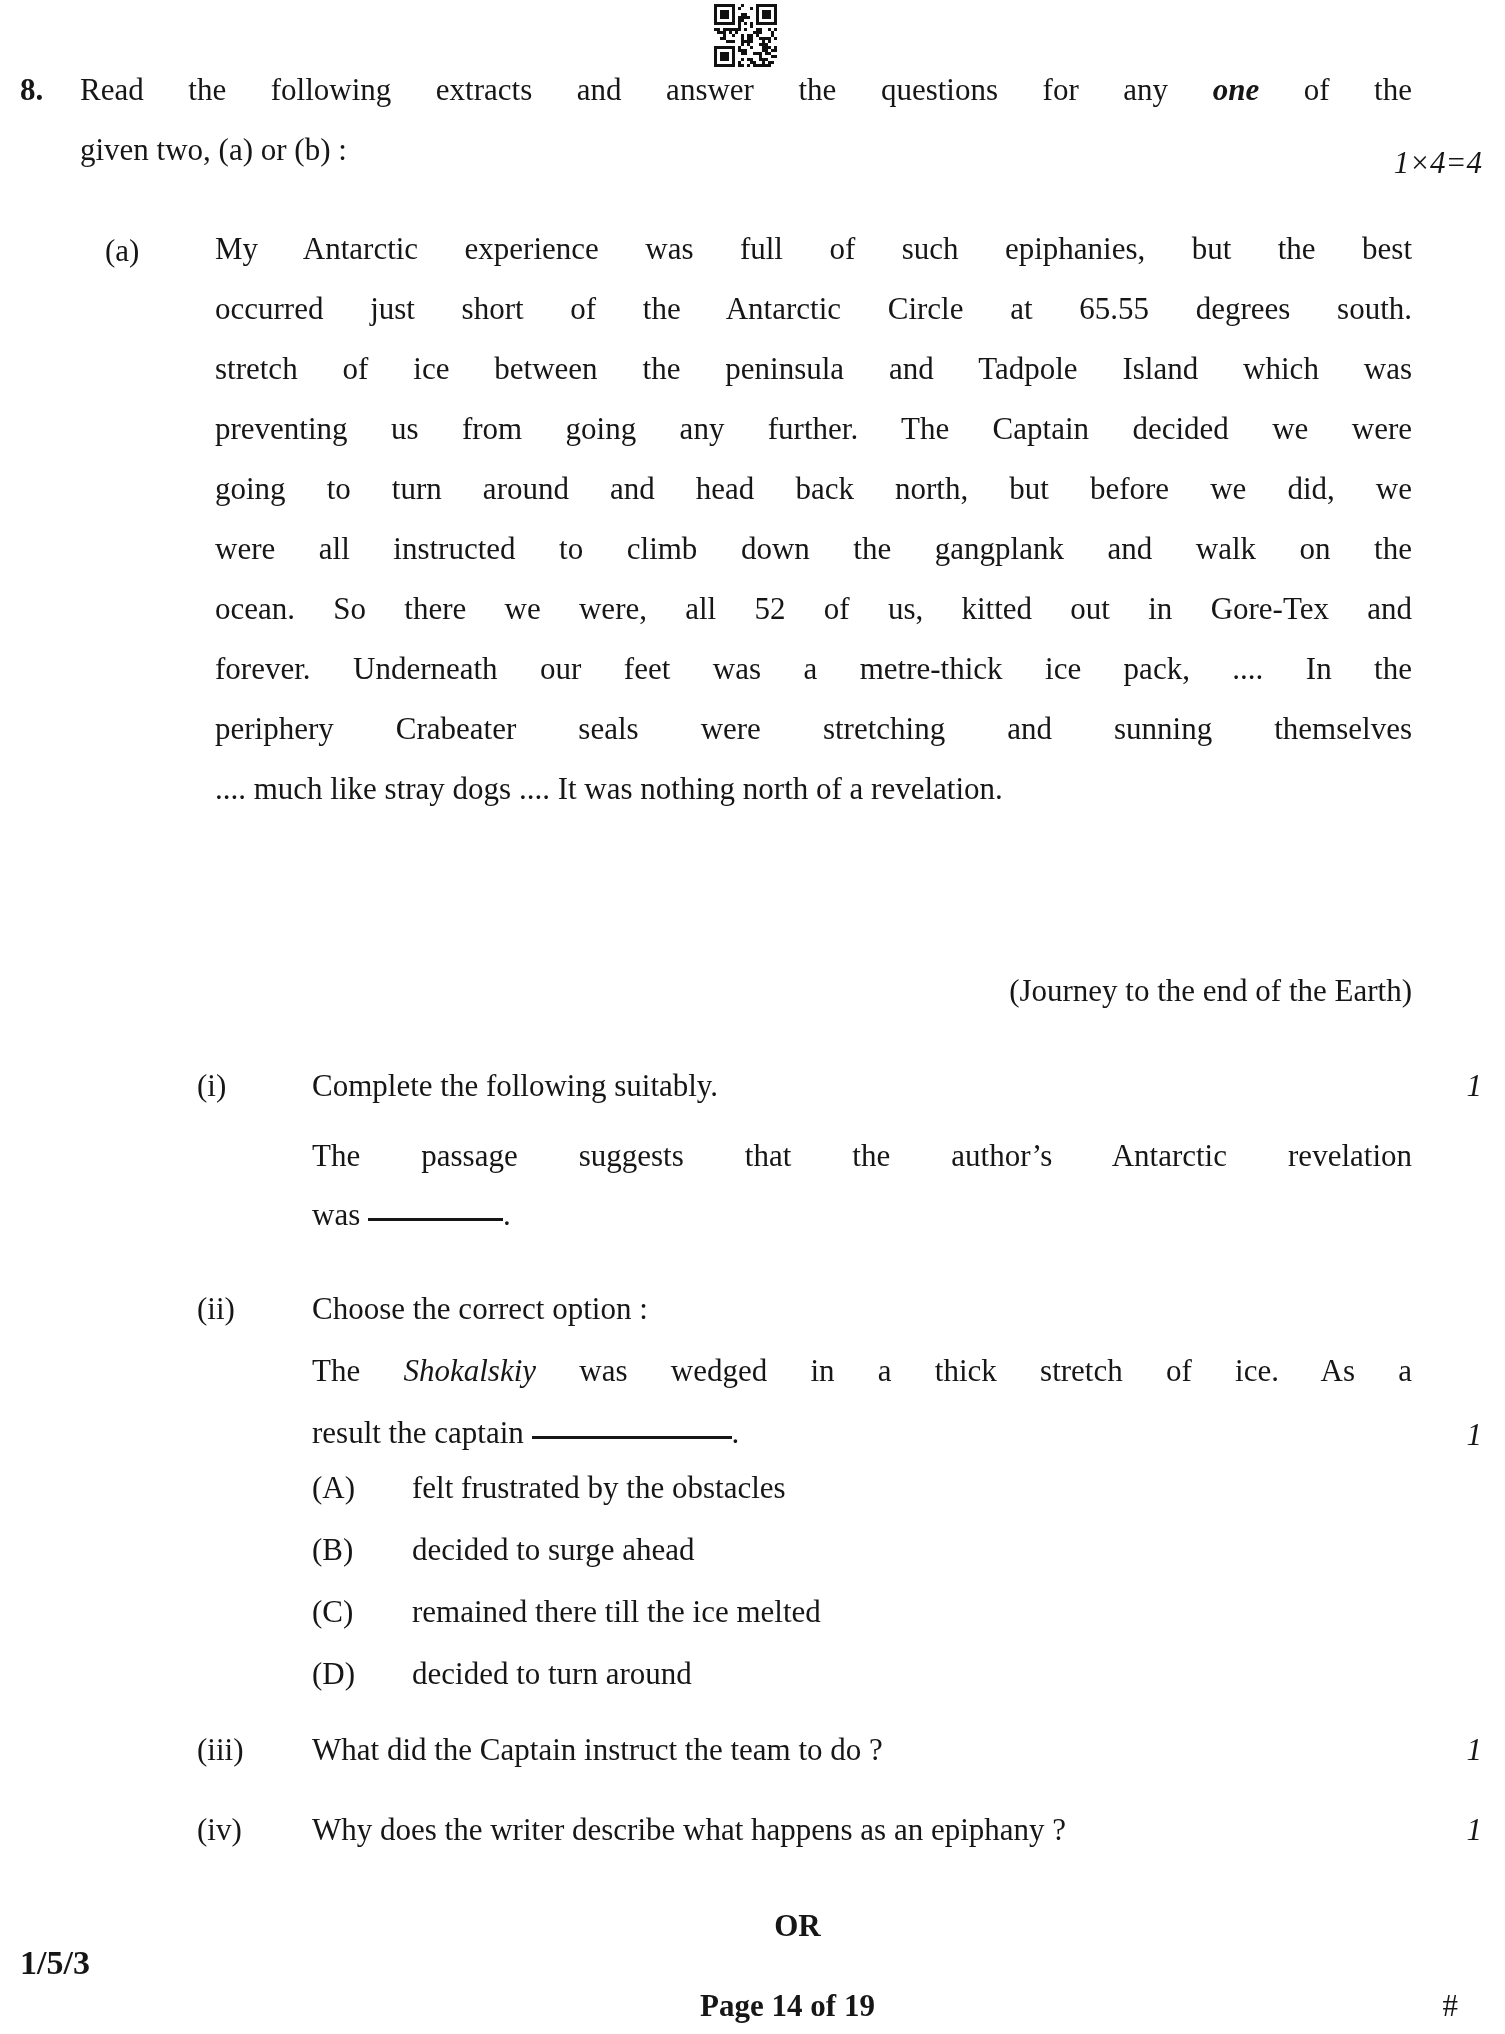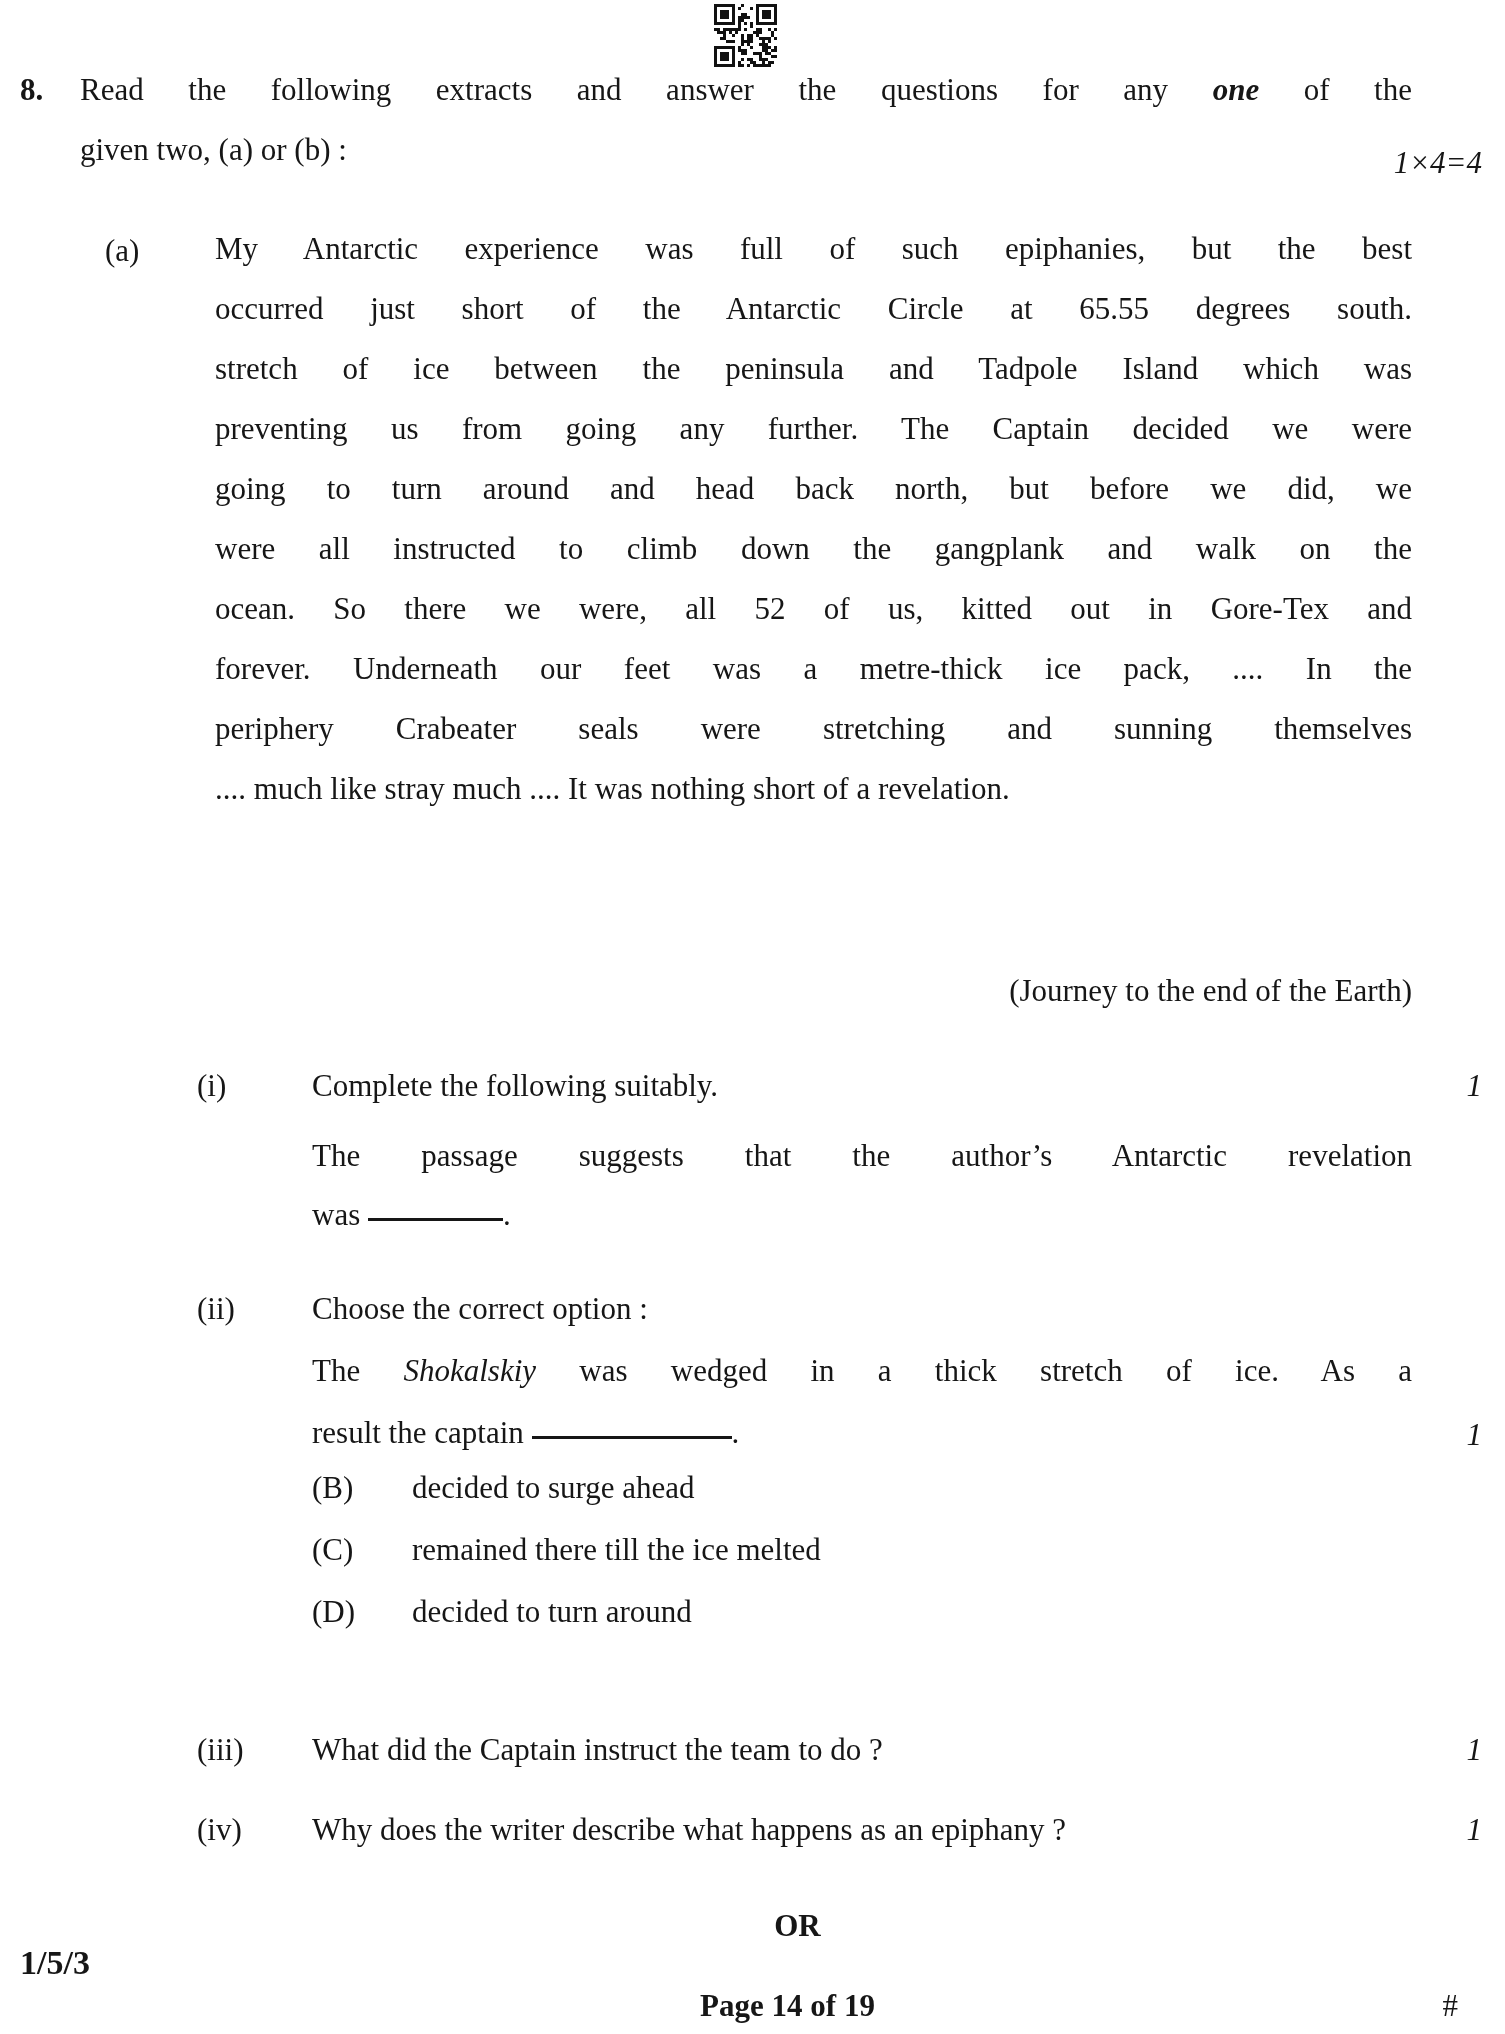--- a/index.html
+++ b/index.html
@@ -266,40 +266,41 @@
   <div id="passage" class="abs" style="left:215px;top:219px;width:1197px;">
       <div class="pl j"><span>My Antarctic experience was full of such epiphanies, but the best</span></div>
       <div class="pl j"><span>occurred just short of the Antarctic Circle at 65.55 degrees south.</span></div>
       <div class="pl j"><span>stretch of ice between the peninsula and Tadpole Island which was</span></div>
       <div class="pl j"><span>preventing us from going any further. The Captain decided we were</span></div>
       <div class="pl j"><span>going to turn around and head back north, but before we did, we</span></div>
       <div class="pl j"><span>were all instructed to climb down the gangplank and walk on the</span></div>
       <div class="pl j"><span>ocean. So there we were, all 52 of us, kitted out in Gore-Tex and</span></div>
       <div class="pl j"><span>forever. Underneath our feet was a metre-thick ice pack, .... In the</span></div>
       <div class="pl j"><span>periphery Crabeater seals were stretching and sunning themselves</span></div>
-      <div class="pl"><span>.... much like stray much ....  It was nothing short of a revelation.</span></div>
+      <div class="pl"><span>.... much like stray dogs ....  It was nothing north of a revelation.</span></div>
     </div>
   <div class="abs attr-line" style="left:215px;top:961px;width:1197px;">(Journey to the end of the Earth)</div>
 
   <div class="abs line" style="left:197px;top:1056px;">(i)</div>
   <div class="abs line" style="left:312px;top:1056px;">Complete the following suitably.</div>
   <div class="abs line marks" style="top:1056px;right:23px;">1</div>
   <div id="sub-i-body" class="abs" style="left:312px;top:1126px;width:1100px;">
       <div class="bl j"><span>The passage suggests that the author’s Antarctic revelation</span></div>
       <div class="bl"><span>was </span><span class="blank" style="width: 135px;"></span><span>.</span></div>
     </div>
 
   <div class="abs line" style="left:197px;top:1279px;">(ii)</div>
   <div class="abs line" style="left:312px;top:1279px;">Choose the correct option :</div>
   <div id="sub-ii-body" class="abs" style="left:312px;top:1340px;width:1100px;">
       <div class="bl2 j"><span>The </span><span class="it">Shokalskiy</span><span> was wedged in a thick stretch of ice. As a</span></div>
       <div class="bl2"><span>result the captain </span><span class="blank" style="width: 200px;"></span><span>.</span></div>
     </div>
   <div class="abs line marks" style="top:1405px;right:23px;">1</div>
   <div id="options" class="abs" style="left:312px;top:1457px;width:1100px;">
+      <div class="opt"><span class="olabel">(A)</span><span>felt frustrated by the obstacles</span></div>
       <div class="opt"><span class="olabel">(B)</span><span>decided to surge ahead</span></div>
       <div class="opt"><span class="olabel">(C)</span><span>remained there till the ice melted</span></div>
       <div class="opt"><span class="olabel">(D)</span><span>decided to turn around</span></div>
     </div>
 
   <div class="abs line" style="left:197px;top:1720px;">(iii)</div>
   <div class="abs line" style="left:312px;top:1720px;">What did the Captain instruct the team to do ?</div>
   <div class="abs line marks" style="top:1720px;right:23px;">1</div>
 
   <div class="abs line" style="left:197px;top:1800px;">(iv)</div>

